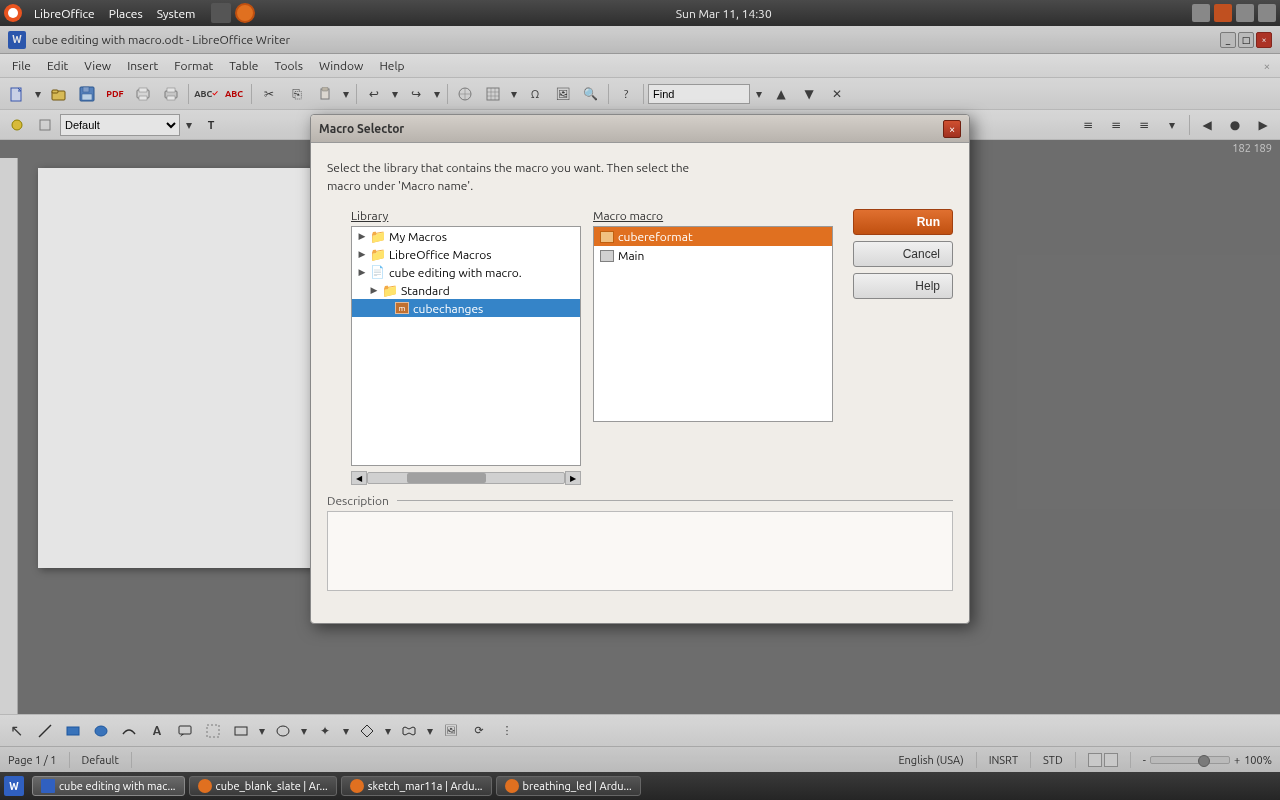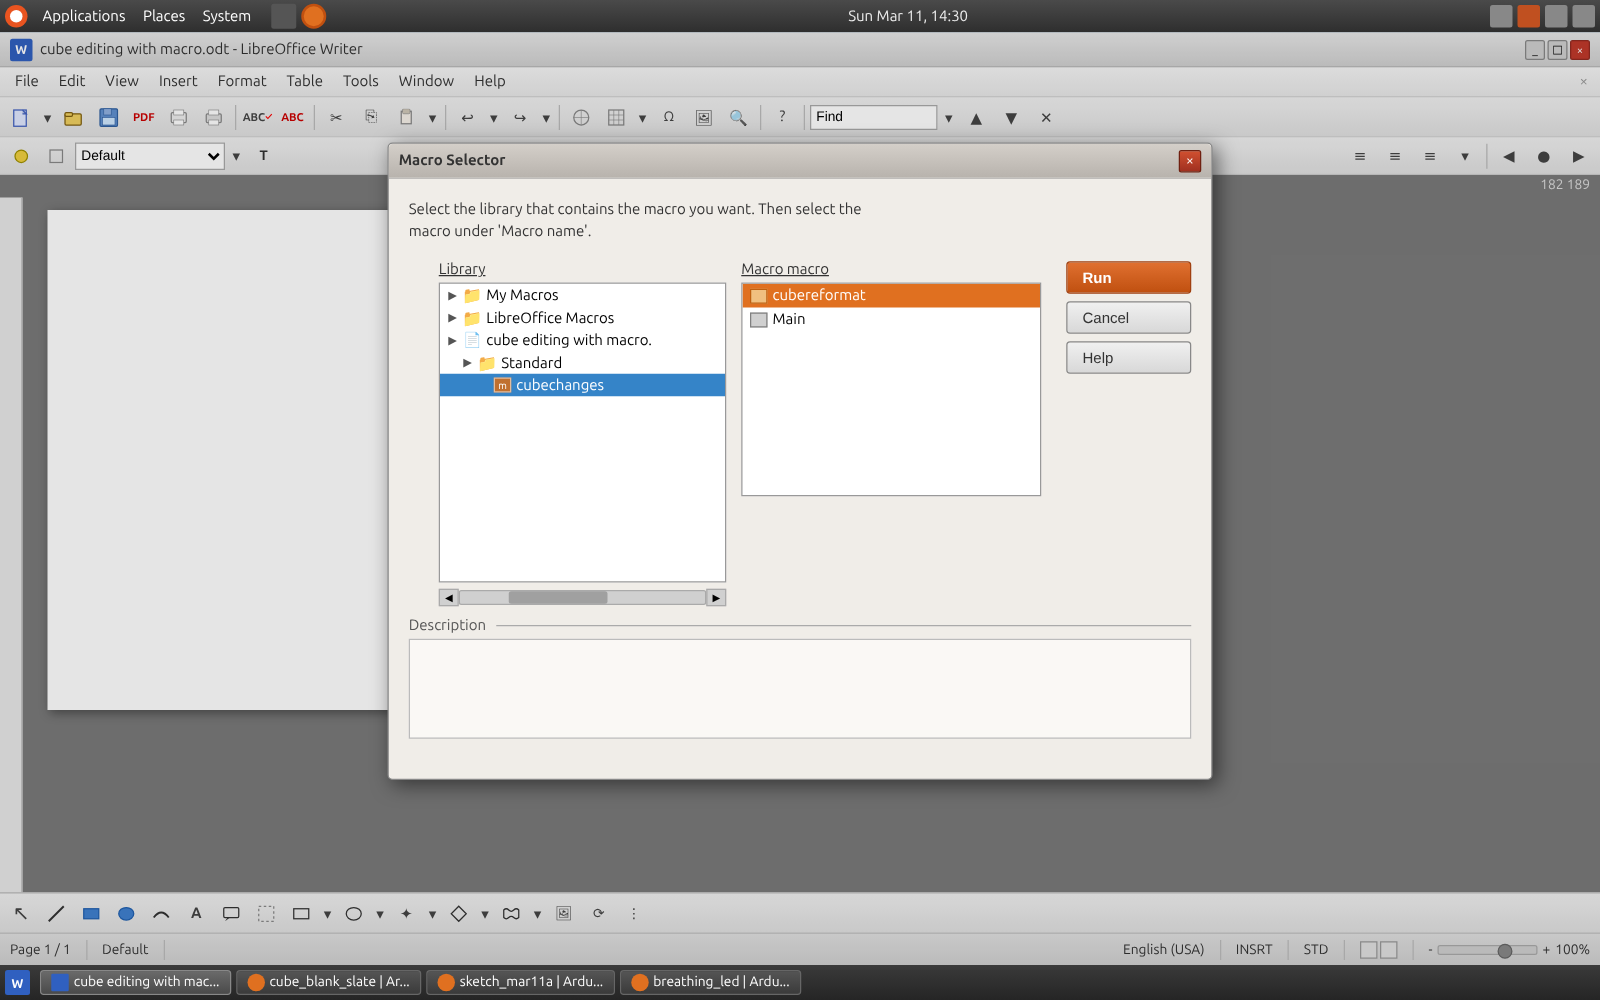--- a/index.html
+++ b/index.html
@@ -212,21 +212,21 @@
       font-size: 8px;
       display: inline-flex; align-items: center; justify-content: center;
       color: #e07020;
     }
 
     
     .macro-panel { width: 240px; }
     .macro-list {
       border: 1px solid #999;
       background: white;
-      height: 171px;
+      height: 196px;
       overflow: auto;
       font-size: 12px;
     }
     .macro-item {
       display: flex;
       align-items: center;
       padding: 3px 6px;
       cursor: pointer;
     }
     .macro-item.selected { background: #e07020; color: white; }
@@ -279,21 +279,21 @@
       gap: 6px;
       width: 100px;
       margin-left: 8px;
     }
     .dialog-btn {
       padding: 5px 12px;
       border-radius: 3px;
       border: 1px solid #888;
       font-size: 12px;
       cursor: pointer;
-      text-align: left;
+      text-align: right;
     }
     .dialog-btn-primary {
       background: linear-gradient(to bottom, #e07030, #c05010);
       color: white;
       border-color: #a04010;
       font-weight: bold;
     }
     .dialog-btn-normal {
       background: linear-gradient(to bottom, #f0f0f0, #d8d8d8);
       color: #333;
@@ -340,21 +340,21 @@
 </head>
 <body>
 
 <div class="top-panel">
   <div class="top-panel-left">
     <div class="ubuntu-icon">
       <svg width="12" height="12" viewBox="0 0 12 12">
           <circle cx="6" cy="6" r="5" fill="#fff"></circle>
         </svg>
     </div>
-    <span class="top-menu-item">Applications</span>
+    <span class="top-menu-item">LibreOffice</span>
     <span class="top-menu-item">Places</span>
     <span class="top-menu-item">System</span>
 
     <div style="margin-left:8px; display:flex; gap:4px; align-items:center;">
       <div style="width:20px;height:20px;background:#555;border-radius:2px;"></div>
       <div style="width:20px;height:20px;background:#e07020;border-radius:10px;border:2px solid #c05010;"></div>
     </div>
   </div>
   <div class="top-panel-center">Sun Mar 11, 14:30</div>
   <div class="top-panel-right">

